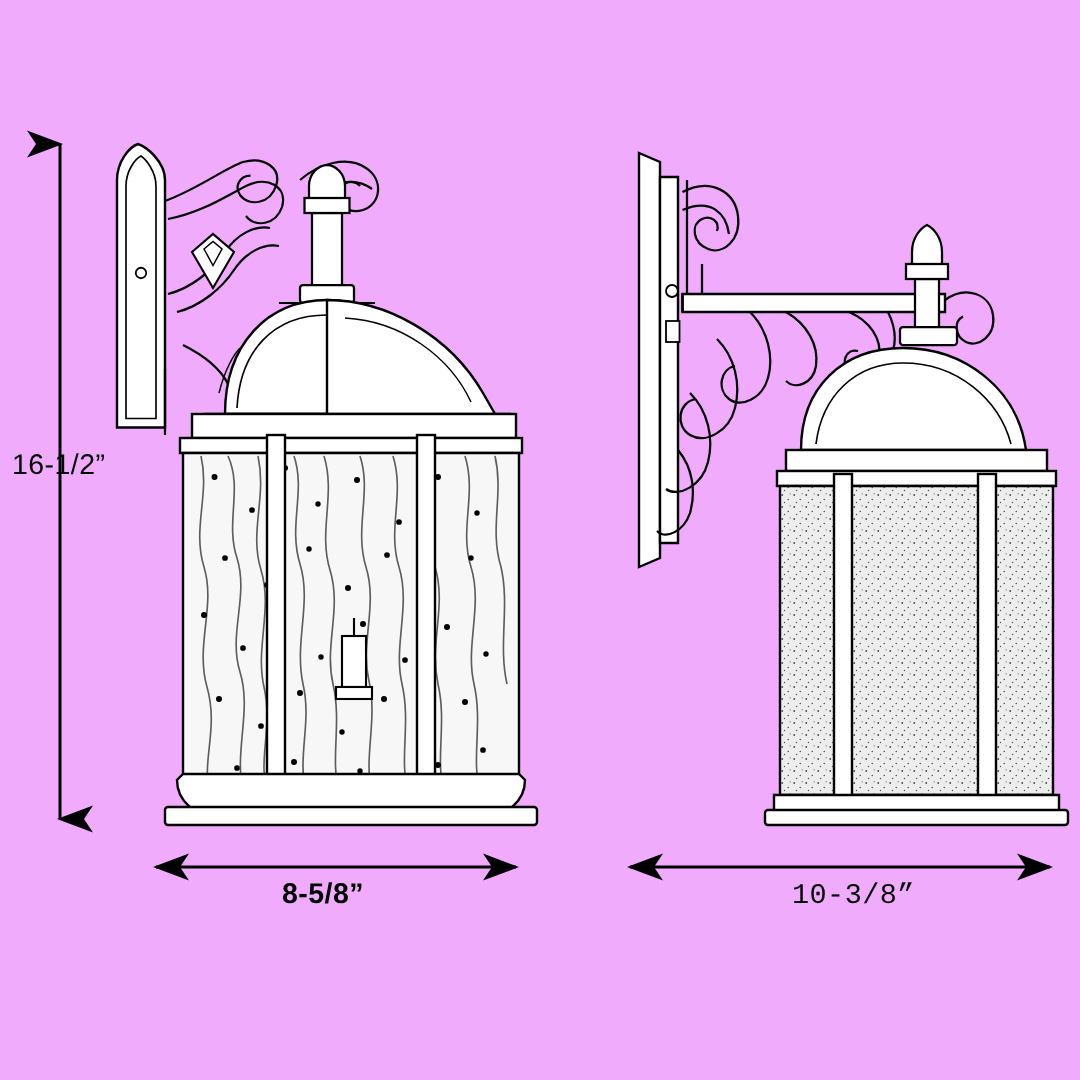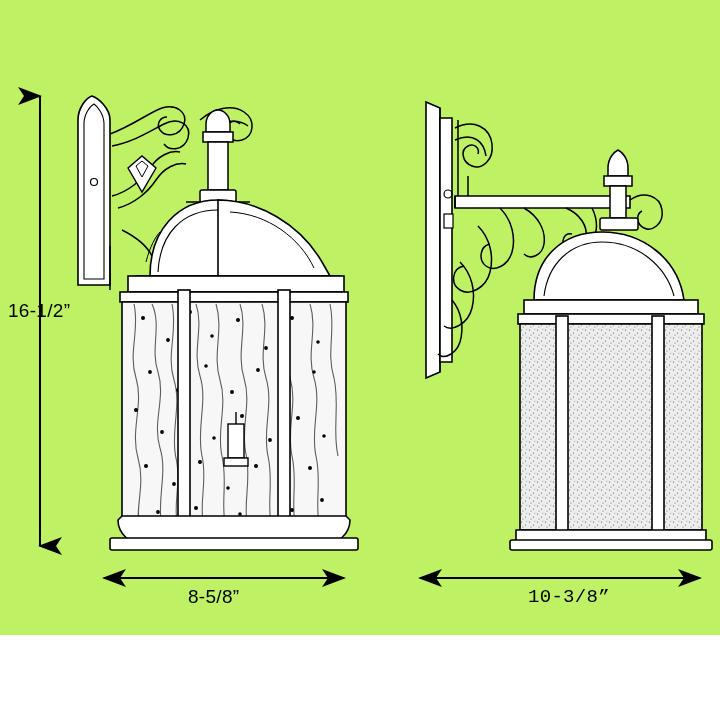--- a/index.html
+++ b/index.html
@@ -3,40 +3,41 @@
 <meta charset="utf-8">
 <style>
   html, body {
     margin: 0;
     padding: 0;
     background: #ffffff;
   }
   #canvas {
     position: relative;
     width: 720px;
-    height: 635px;
-    background: #bef264;
+    height: 720px;
+    background: #f0abfc;
     font-family: "Liberation Sans", sans-serif;
     overflow: hidden;
   }
   .dim-label {
     position: absolute;
     color: #000000;
     font-size: 19px;
     letter-spacing: 0.3px;
     white-space: nowrap;
     font-family: "Liberation Sans", sans-serif;
   }
   #label-height {
     left: 8px;
     top: 300px;
   }
   #label-width-front {
     left: 188px;
     top: 586px;
+    font-weight: bold;
   }
   #label-width-side {
     left: 528px;
     top: 586px;
     font-family: Liberation Mono, monospace;
   }
   svg.drawing {
     position: absolute;
     left: 0;
     top: 0;

